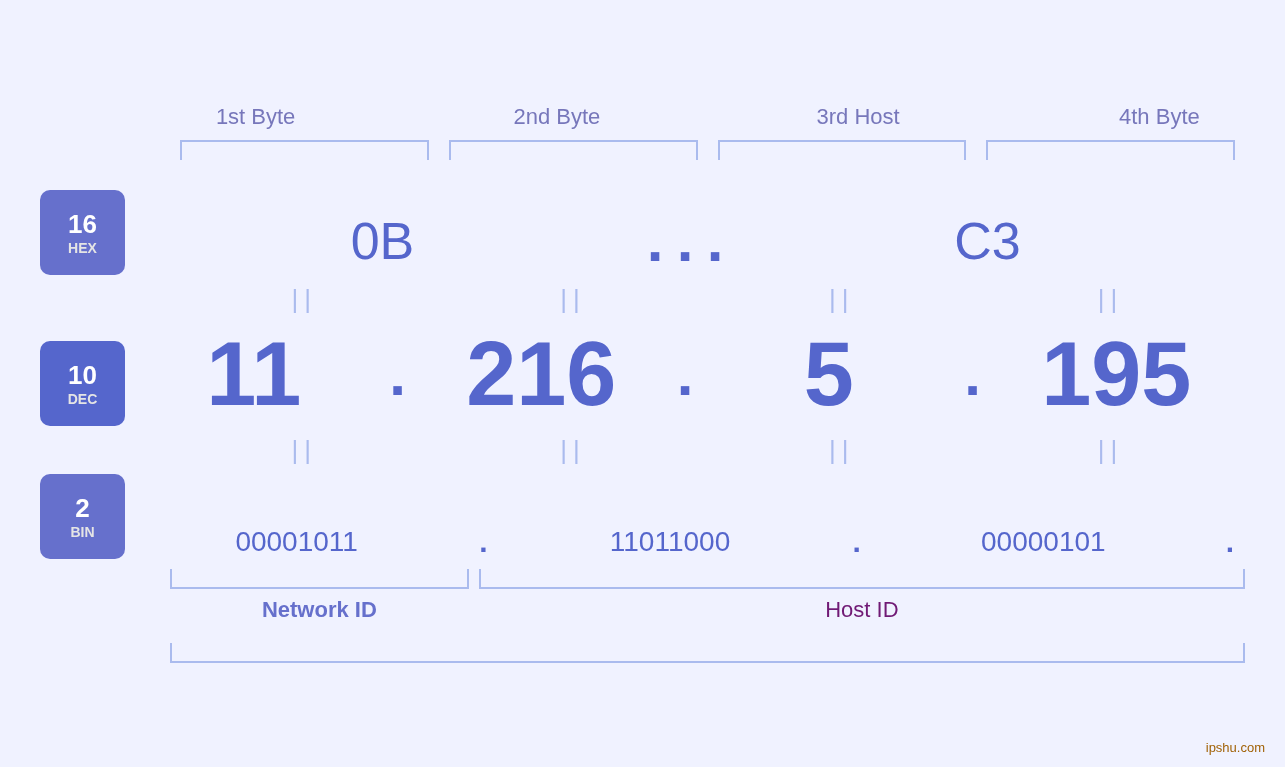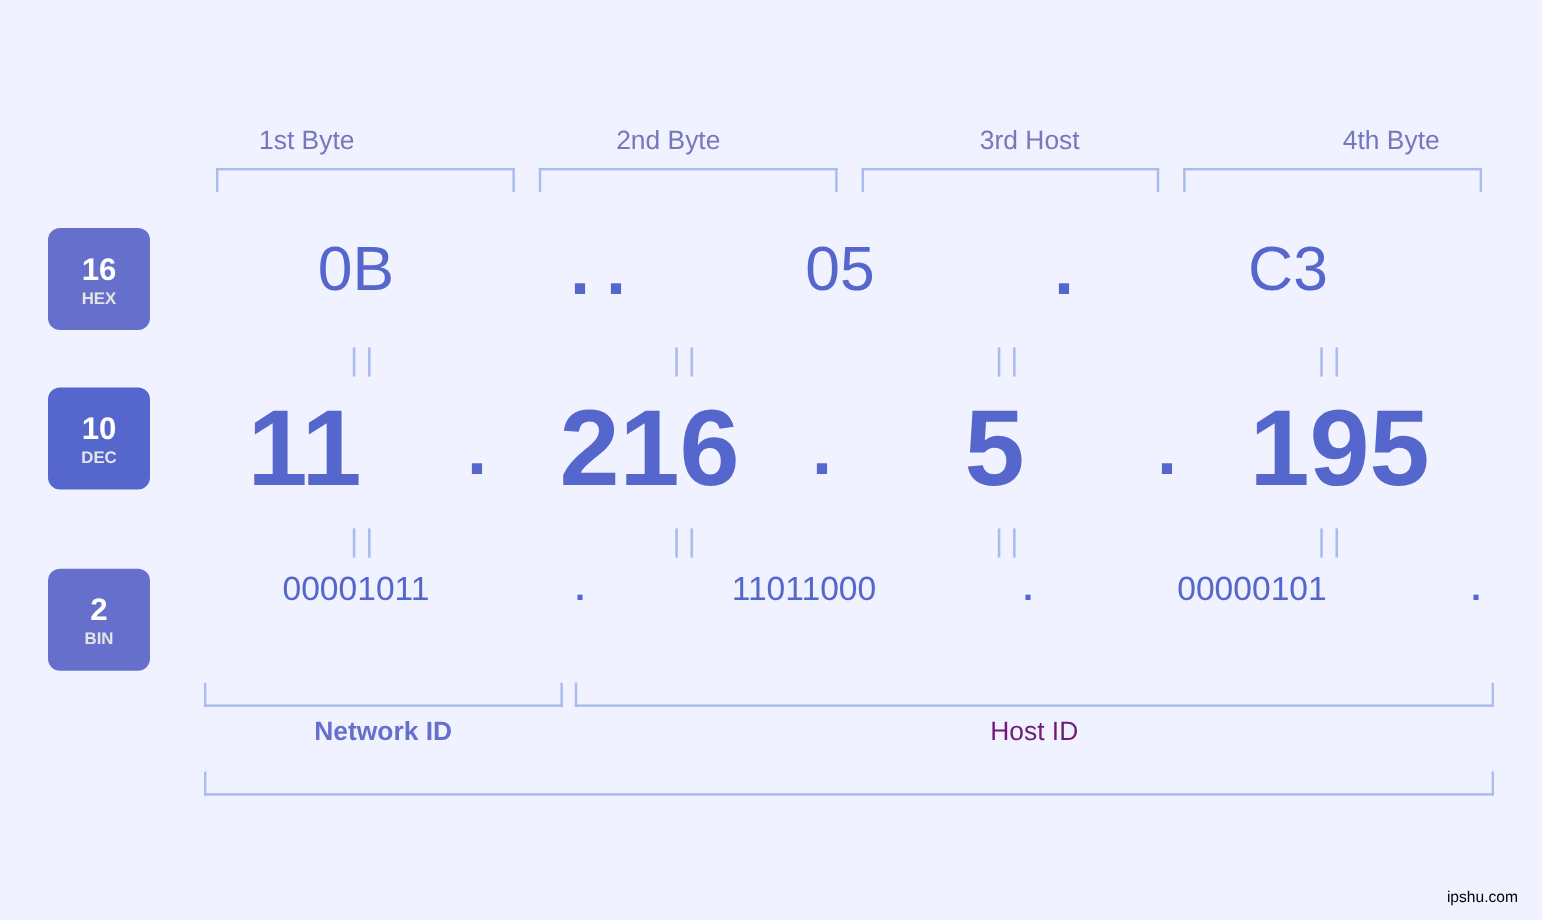--- a/index.html
+++ b/index.html
@@ -52,21 +52,21 @@
       height: 20px;
       border-top: 2px solid #aabbee;
       border-left: 2px solid #aabbee;
       border-right: 2px solid #aabbee;
       margin: 0 10px;
     }
 
     
     .number-row {
       display: flex;
-      align-items: flex-start;
+      align-items: flex-end;
       width: 100%;
     }
 
     
     .badge {
       width: 85px;
       height: 85px;
       border-radius: 10px;
       display: flex;
       flex-direction: column;
@@ -222,21 +222,21 @@
       font-size: 28px;
       font-weight: 600;
       margin-top: 8px;
     }
 
     
     .watermark {
       position: absolute;
       bottom: 12px;
       right: 20px;
-      color: #000000;
+      color: #a16207;
       font-size: 13px;
     }
   </style>
 </head>
 <body>
 
 <div class="main-container">
 
   <div class="byte-headers">
     <div class="byte-header">1st Byte</div>
@@ -256,23 +256,20 @@
     <div class="badge badge-hex">
       <span class="badge-num">16</span>
       <span class="badge-label">HEX</span>
     </div>
     <div class="numbers-row-content">
       <div class="byte-cell">
         <span class="byte-value hex">0B</span>
       </div>
       <div class="dot-sep">.</div>
       <div class="dot-sep">.</div>
-      <div class="byte-cell">
-        <span class="byte-value hex">05</span>
-      </div>
       <div class="dot-sep">.</div>
       <div class="byte-cell">
         <span class="byte-value hex">C3</span>
       </div>
     </div>
   </div>
 
   <div class="equals-row">
     <div class="equals-cell">||</div>
     <div class="equals-cell">||</div>

